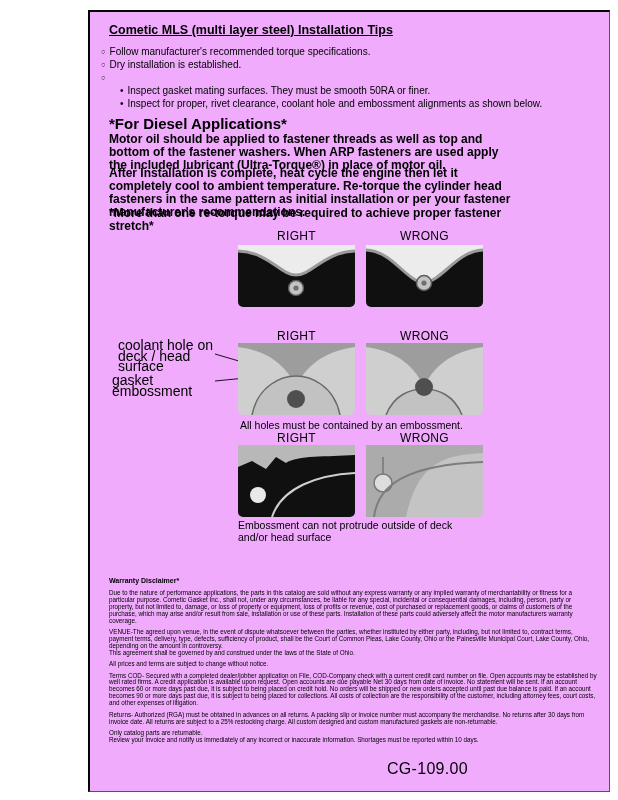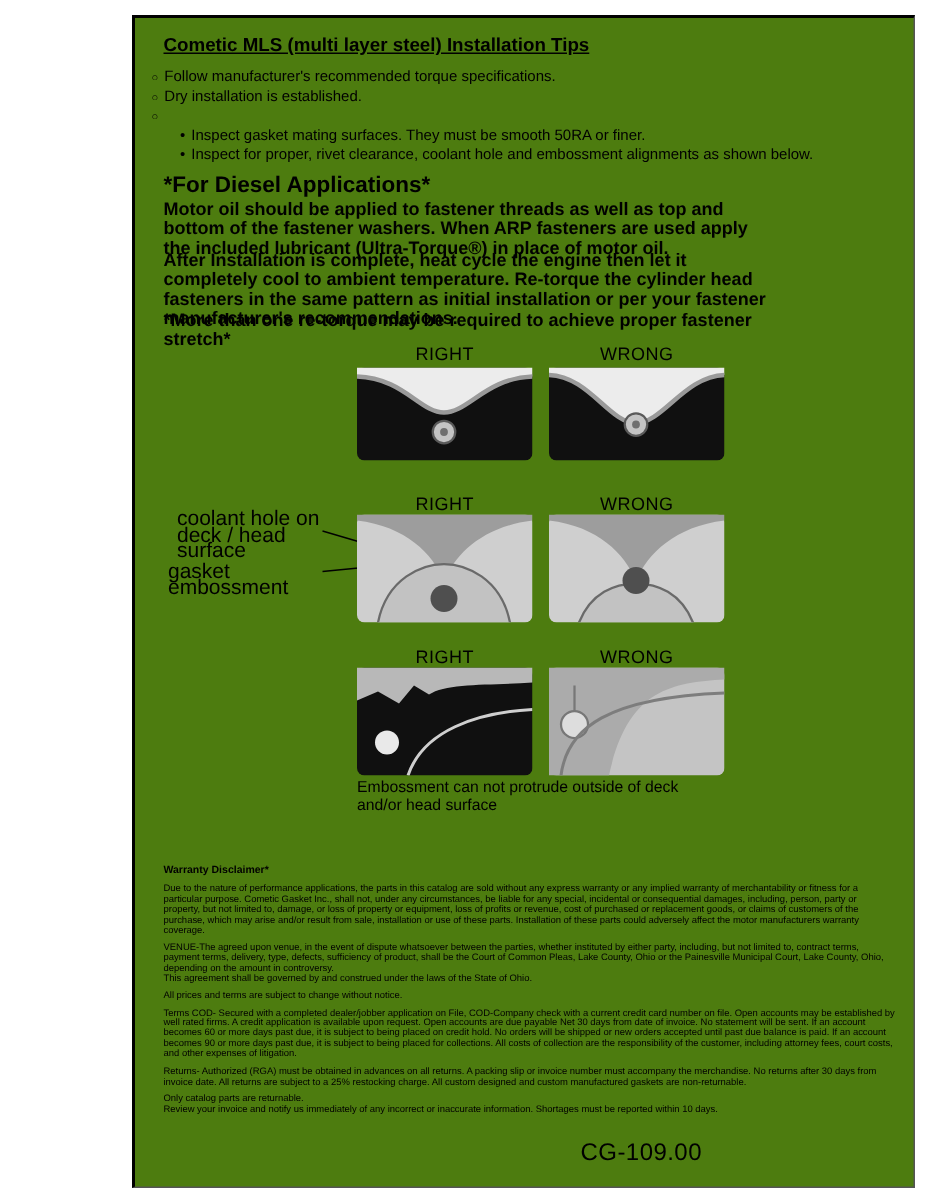--- a/index.html
+++ b/index.html
@@ -2,21 +2,21 @@
 <html><head>
 <meta charset="utf-8">
 <style>
   html,body{margin:0;padding:0;}
   body{
     width:618px;height:800px;background:#ffffff;position:relative;overflow:hidden;
     font-family:"Liberation Sans","DejaVu Sans",sans-serif;color:#000;
     -webkit-font-smoothing:antialiased;
   }
   .frame{
-    position:absolute;left:88px;top:10px;width:519px;height:779px;background:#4d7c0f;
+    position:absolute;left:88px;top:10px;width:519px;height:779px;background:#f0abfc;
     border:1px solid #555;border-top:2px solid #000;border-left:2px solid #000;
   }
   .title{position:absolute;left:19px;top:11px;font-size:12.5px;font-weight:bold;text-decoration:underline;white-space:nowrap;}
   .tips{position:absolute;left:11px;top:33px;font-size:10px;}
   .tip{display:flex;align-items:flex-start;line-height:13px;}
   .tip.sub{margin-left:19px;}
   .cb{font-size:7.5px;line-height:13px;margin-right:4px;}
   .db{font-size:10px;line-height:13px;margin-right:4px;}
   .heading{position:absolute;left:19px;top:103px;font-size:15px;font-weight:bold;}
   .para{position:absolute;left:19px;width:404px;font-size:12px;line-height:13px;font-weight:bold;}
@@ -109,20 +109,21 @@
     </svg>
   </div>
   <div class="dimg" style="left:276px;top:331px">
     <svg width="117" height="72" viewBox="0 0 117 72">
       <rect width="117" height="72" rx="5" fill="#cfcfcf"></rect>
       <path d="M0,0 H117 V4 C84,8 66,26 58,44 C50,26 33,8 0,4 Z" fill="#9d9d9d"></path>
       <path d="M20,72 C28,52 44,46 58,46 C72,46 88,52 96,72" fill="#c2c2c2" stroke="#6a6a6a" stroke-width="1.5"></path>
       <circle cx="58" cy="44" r="9" fill="#4f4f4f"></circle>
     </svg>
   </div>
+  <div class="caption" style="left:150px;top:407px">All holes must be contained by an embossment.</div>
 
   <div class="dlabel" style="left:148px;top:419px">RIGHT</div>
   <div class="dlabel" style="left:276px;top:419px">WRONG</div>
 
   <div class="dimg" style="left:148px;top:433px">
     <svg width="117" height="72" viewBox="0 0 117 72">
       <rect width="117" height="72" rx="5" fill="#101010"></rect>
       <path d="M0,0 H117 V10 C88,12 60,10 48,18 L38,12 L28,24 L14,16 L0,22 Z" fill="#b8b8b8"></path>
       <circle cx="20" cy="50" r="8" fill="#e9e9e9"></circle>
       <path d="M34,72 C44,42 80,30 117,28" fill="none" stroke="#cfcfcf" stroke-width="2"></path>

